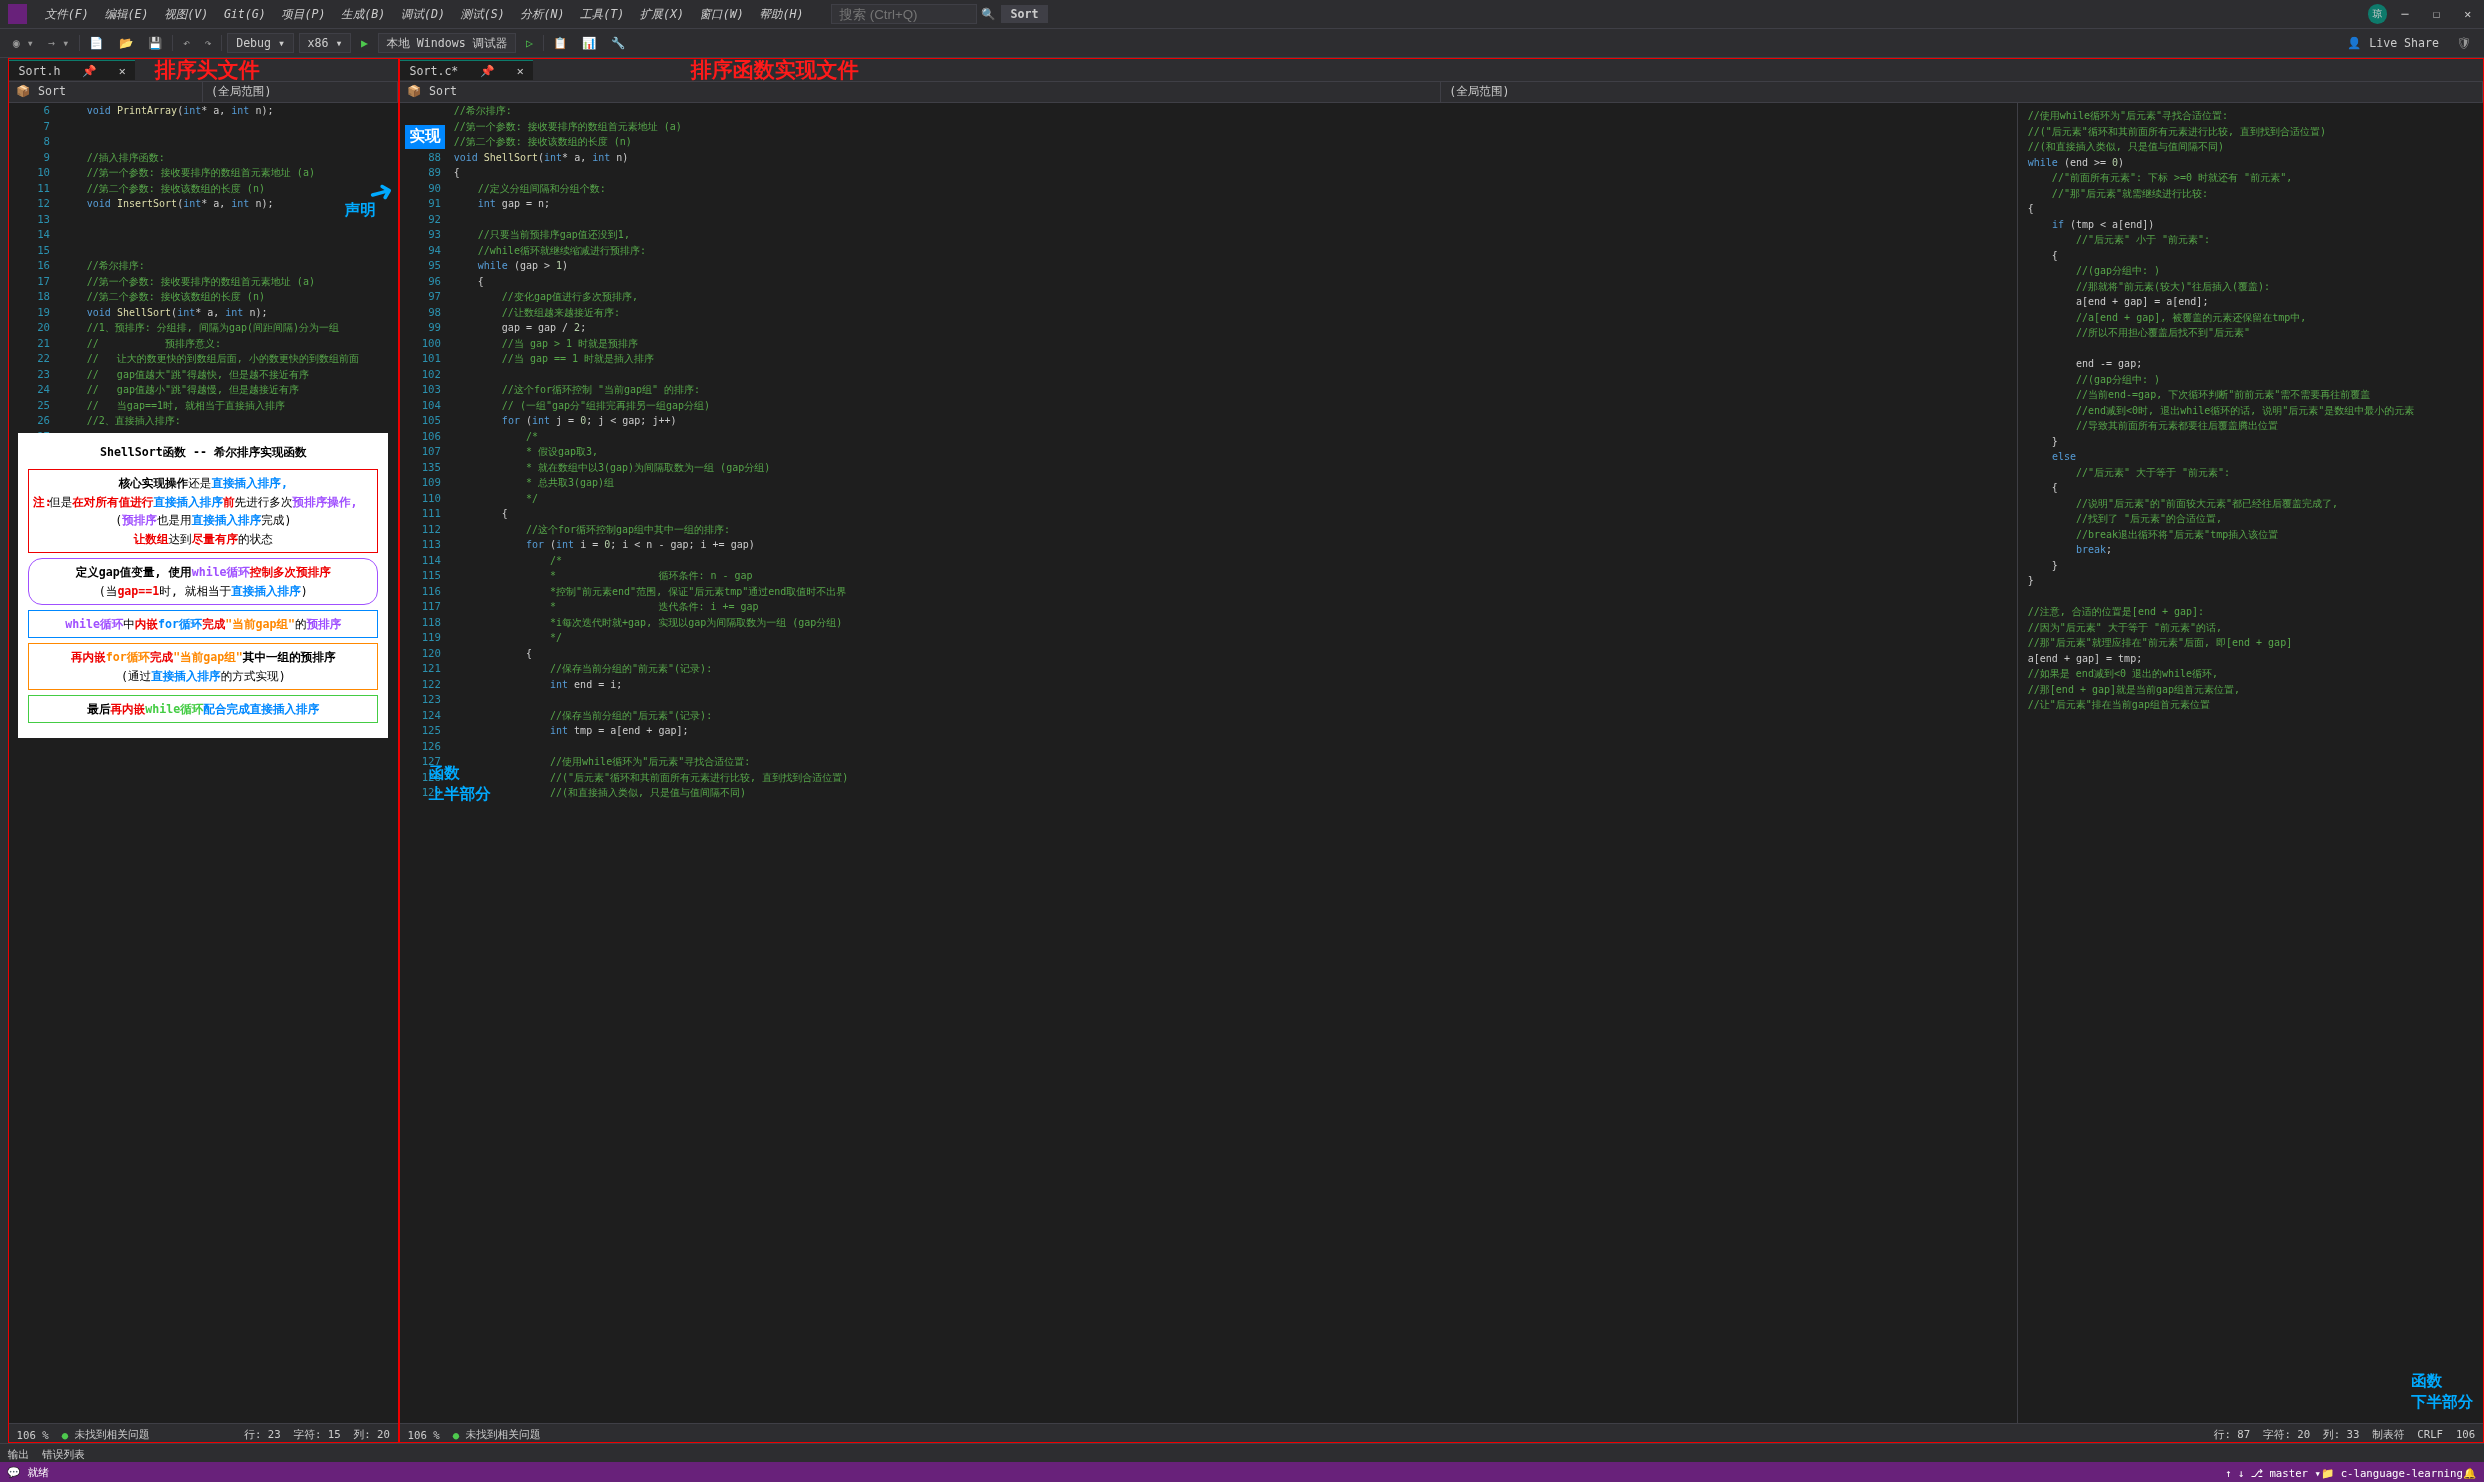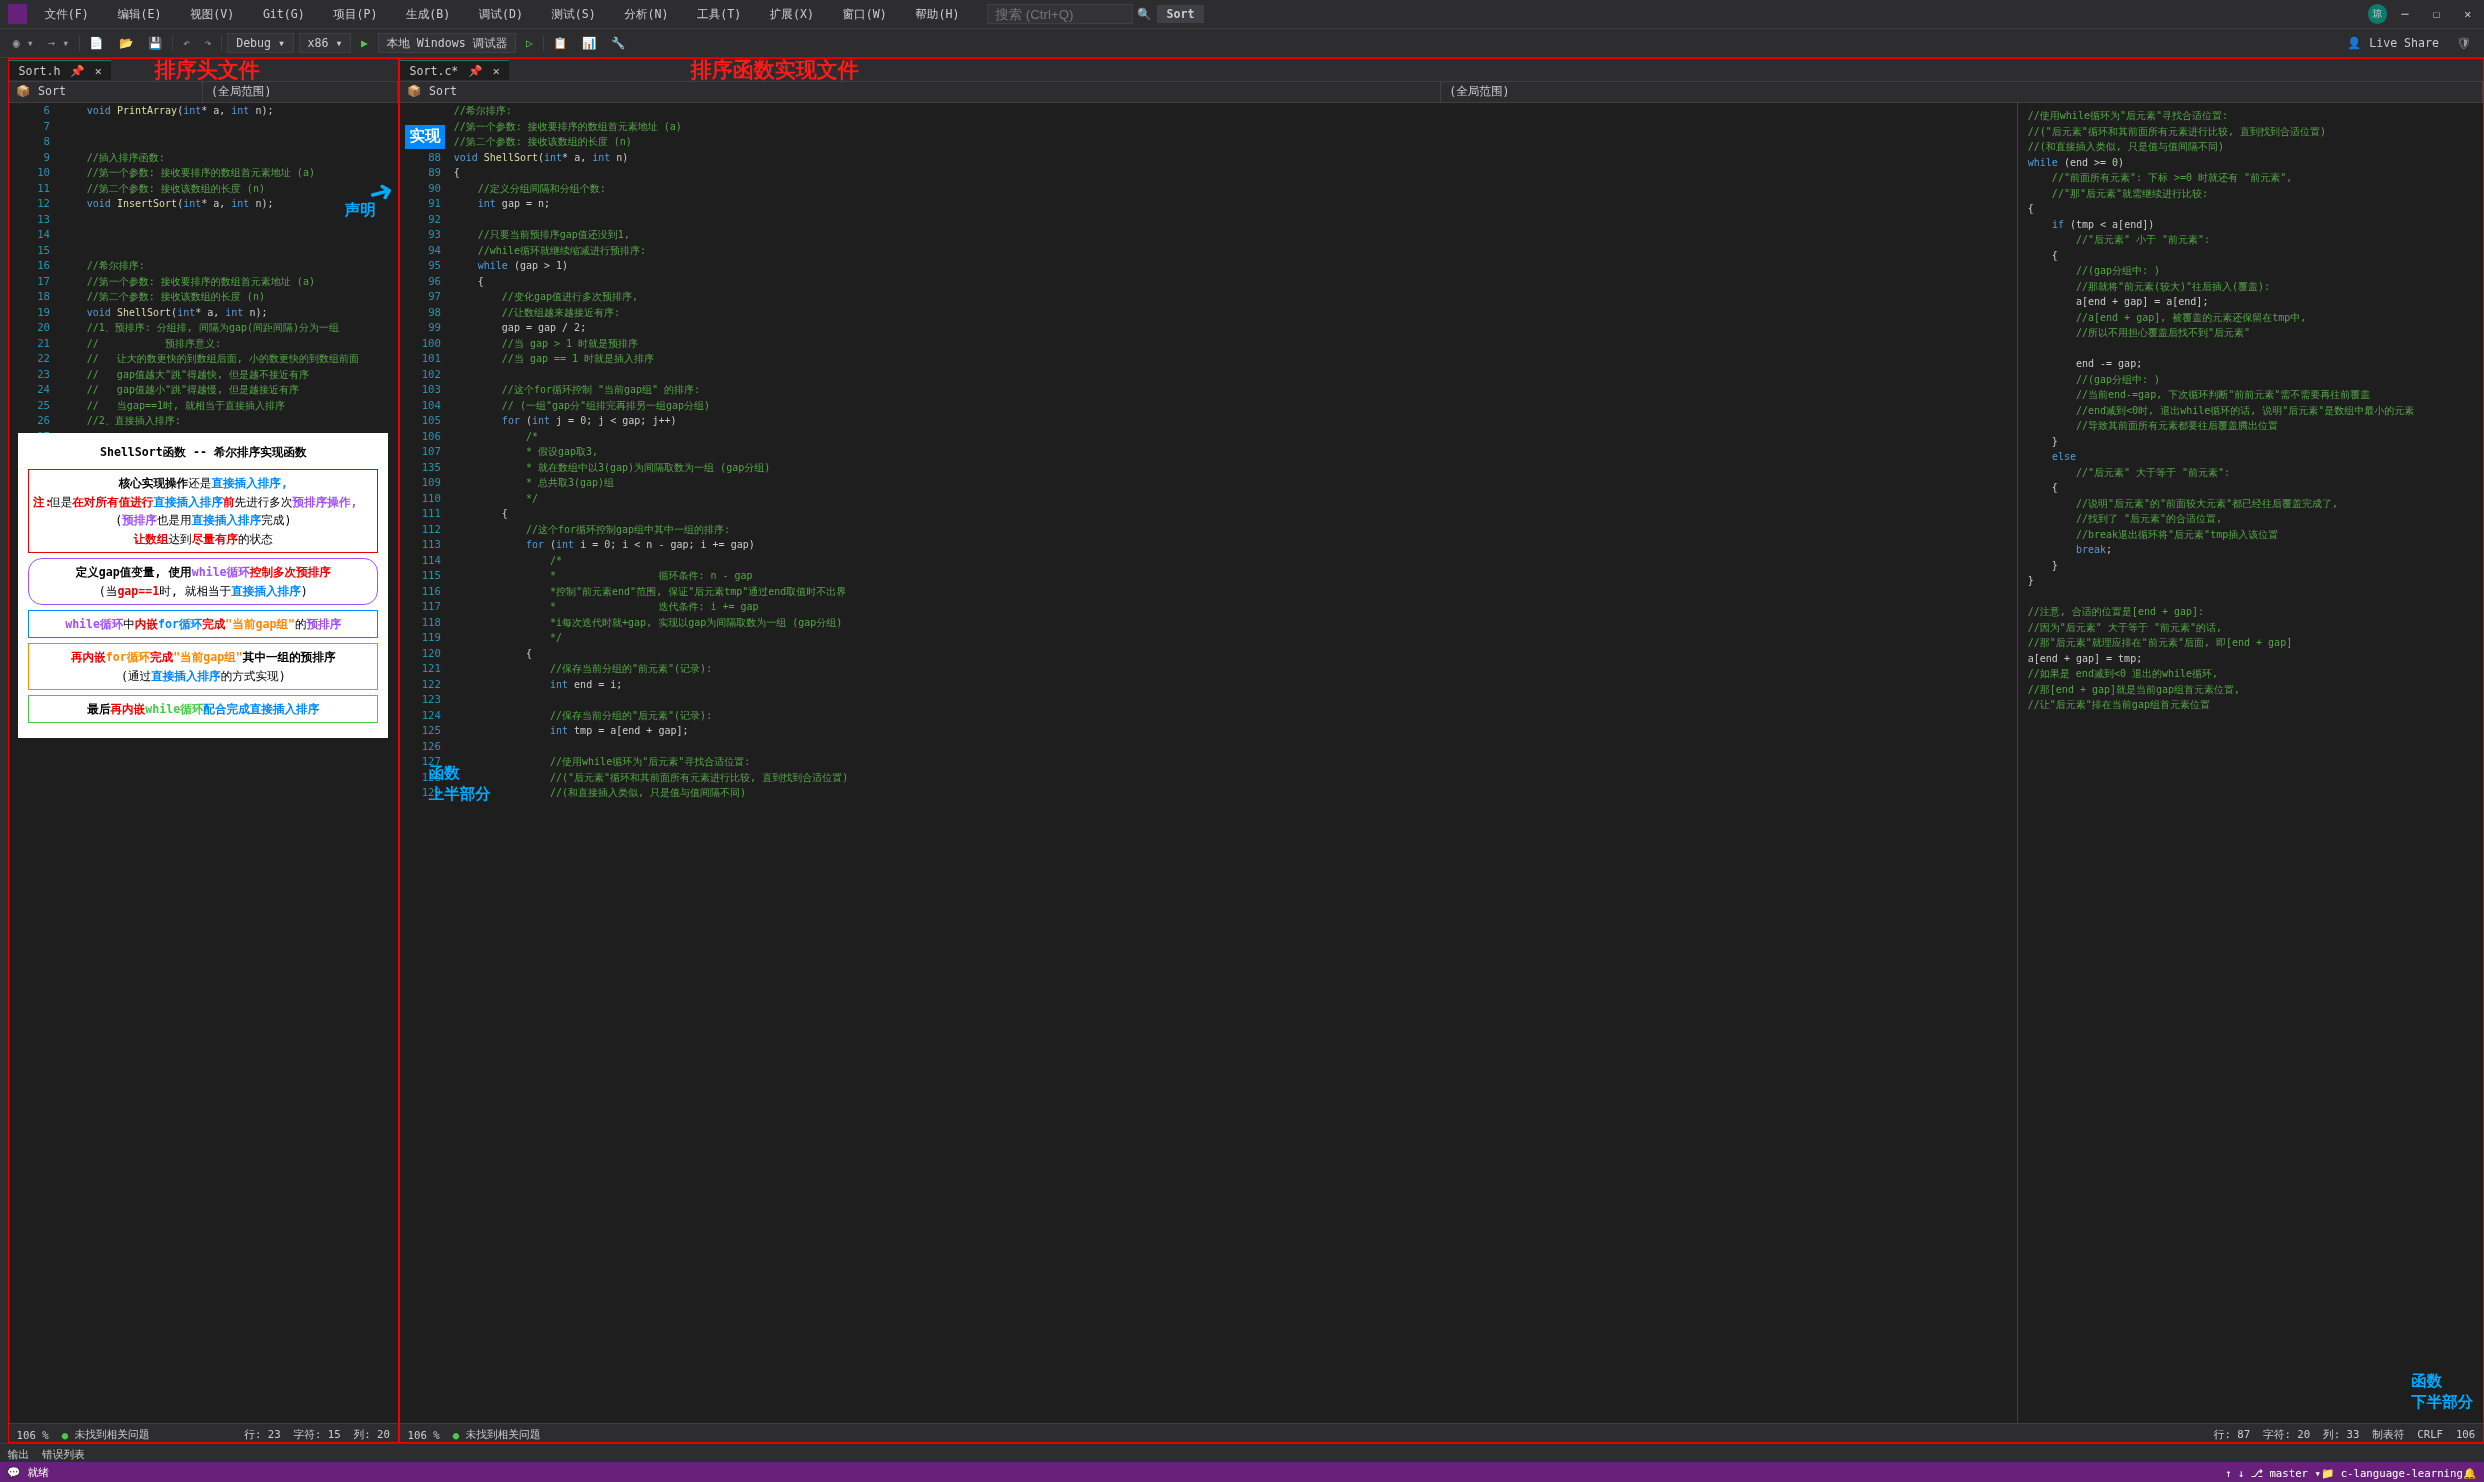--- a/index.html
+++ b/index.html
@@ -1,39 +1,39 @@
 <!DOCTYPE html>
 <html><head>
 <meta charset="utf-8">
 <style>
 * { margin: 0; padding: 0; box-sizing: border-box; }
 body { font-family: "Microsoft YaHei", Consolas, monospace; background: #1e1e1e; color: #ccc; font-size: 11.6px; overflow: hidden; }
 .titlebar { height: 29px; background: #2d2d30; display: flex; align-items: center; padding: 0 7.8px; border-bottom: 1px solid #3f3f46; }
 .logo { width: 19.4px; height: 19.4px; background: #68217a; margin-right: 9.7px; }
-.menubar { display: flex; gap: 13px; }
+.menubar { display: flex; gap: 0; font-style: italic; }
 .menu-item { padding: 3.9px 7.8px; cursor: pointer; }
 .searchbox { margin-left: 19.4px; background: #333337; border: 1px solid #3f3f46; padding: 1.9px 7.8px; width: 146px; color: #999; }
 .title-right { margin-left: auto; display: flex; align-items: center; gap: 9.7px; }
 .sort-label { background: #3f3f46; padding: 1.9px 9.7px; font-weight: bold; }
 .avatar { width: 19.4px; height: 19.4px; background: #0e7a6b; border-radius: 50%; text-align: center; line-height: 19.4px; font-size: 9.7px; }
 .win-controls { display: flex; gap: 14.6px; }
 .win-btn { cursor: pointer; padding: 0 4.9px; }
 .toolbar { height: 29px; background: #2d2d30; display: flex; align-items: center; padding: 0 7.8px; border-bottom: 1px solid #3f3f46; gap: 4.9px; }
 .tb-btn { padding: 1.9px 4.9px; color: #999; cursor: pointer; }
 .tb-sep { width: 1px; height: 15.5px; background: #3f3f46; }
 .tb-dropdown { background: #333337; border: 1px solid #3f3f46; padding: 1.9px 7.8px; color: #ccc; }
 .tb-play { color: #4ec94e; }
 .liveshare { margin-left: auto; padding: 1.9px 7.8px; }
 .main-area { display: flex; height: calc(100vh - 97px); }
 .left-margin { width: 7.8px; background: #2d2d30; }
 .panel { display: flex; flex-direction: column; }
 .panel-left { width: 391px; border: 1.9px solid #e00; }
 .panel-right { flex: 1; border: 1.9px solid #e00; }
 .tab-row { height: 23px; background: #2d2d30; display: flex; align-items: center; border-bottom: 1px solid #3f3f46; position: relative; }
-.tab { padding: 2.9px 9.7px; background: #1e1e1e; border-top: 1px solid #0e7a6b; display: flex; gap: 10px; align-items: center; }
+.tab { padding: 2.9px 9.7px; background: #1e1e1e; border-top: 1px solid #0e7a6b; display: flex; gap: 22px; align-items: center; }
 .tab-close { cursor: pointer; }
 .header-label { position: absolute; font-size: 21px; font-weight: bold; color: #ff1a1a; }
 .hl1 { left: 146px; }
 .hl2 { left: 291px; }
 .nav-row { height: 21.3px; background: #2d2d30; display: flex; border-bottom: 1px solid #3f3f46; }
 .nav-dd { flex: 1; padding: 1.9px 7.8px; border-right: 1px solid #3f3f46; }
 .editor { flex: 1; background: #1e1e1e; overflow: auto; position: relative; font-family: Consolas, monospace; }
 .editor-content { display: flex; }
 .gutter { width: 49px; background: #1e1e1e; text-align: right; padding-right: 7.8px; color: #2b91af; line-height: 15.5px; }
 .line-num { height: 15.5px; font-size: 10.7px; }

